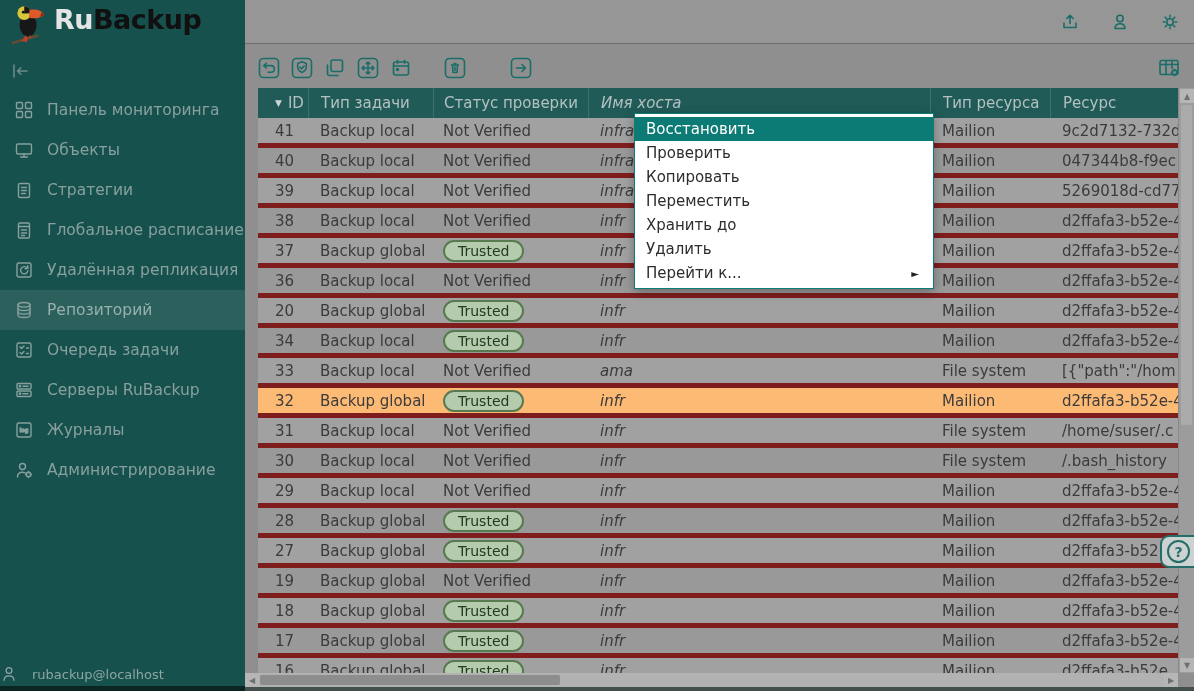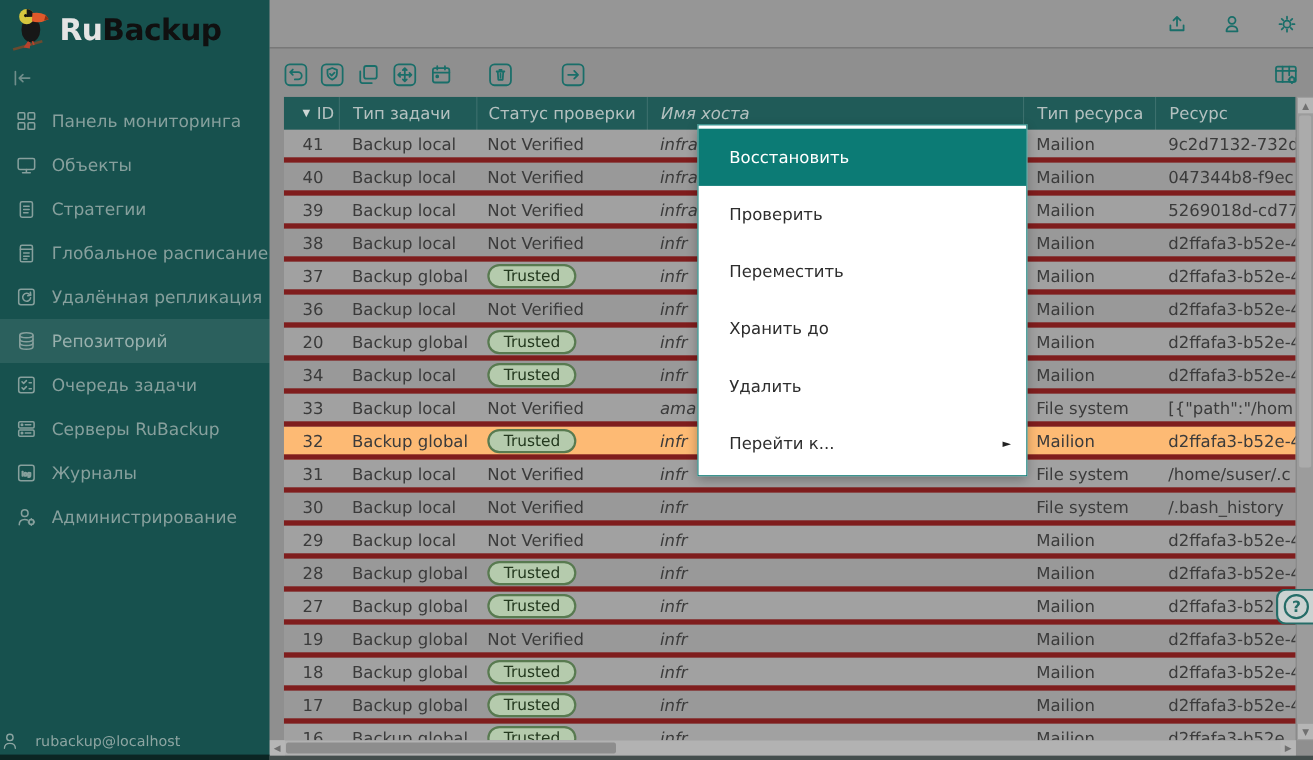--- a/index.html
+++ b/index.html
@@ -2,21 +2,21 @@
 <html><head>
 <meta charset="utf-8">
 <style>
   html,body{margin:0;padding:0;background:#555;}
   *{box-sizing:border-box;}
   .screen{position:relative;width:1194px;height:691px;overflow:hidden;
     font-family:"DejaVu Sans","Liberation Sans",sans-serif;background:#8f8f8f;}
 
   
   .sidebar{position:absolute;left:0;top:0;width:245px;height:691px;background:#17514e;z-index:20;}
-  .logo{display:flex;align-items:center;gap:6px;padding:4px 0 0 10px;height:50px;}
+  .logo{display:flex;align-items:flex-start;gap:6px;padding:4px 0 0 10px;height:50px;}
   .brand{font-size:27px;font-weight:700;letter-spacing:-0.5px;}
   .brand .p1{color:#e4e4e4;}
   .brand .p2{color:#101010;}
   .collapse{margin:10px 0 6px 8px;width:26px;height:22px;display:flex;align-items:center;justify-content:center;cursor:pointer;}
   .nav{margin-top:8px;}
   .nav-item{display:flex;align-items:center;gap:13px;height:40px;padding-left:14px;
     color:#87a09d;font-size:15.5px;cursor:pointer;white-space:nowrap;}
   .nav-item.selected{background:rgba(255,255,255,0.09);color:#99b0ad;}
   .nav-item svg{flex:0 0 auto;}
   .side-user{position:absolute;left:0;bottom:8px;width:100%;display:flex;align-items:center;gap:14px;
@@ -60,21 +60,21 @@
     display:flex;align-items:center;justify-content:center;cursor:pointer;}
   .hscroll{position:absolute;left:245px;top:673px;width:933px;height:14px;background:#b2b2b2;z-index:8;}
   .hthumb{position:absolute;left:15px;top:2px;width:300px;height:10px;background:#8d8d8d;border-radius:2px;}
 
   .bottom-strip-side{position:absolute;left:0;top:686px;width:245px;height:5px;background:#0b2523;z-index:30;}
   .bottom-strip-main{position:absolute;left:245px;top:687px;width:949px;height:4px;background:#444e4d;z-index:30;}
 
   
   .cmenu{position:absolute;left:634px;top:113px;width:300px;background:#ffffff;
     border:1px solid #0c7b75;box-shadow:0 3px 10px rgba(0,0,0,0.3);padding:3px 0;z-index:60;}
-  .mitem{height:52px;display:flex;align-items:center;padding:0 14px 0 28px;
+  .mitem{height:24px;display:flex;align-items:center;padding:0 14px 0 11px;
     font-size:15px;color:#2d2d2d;cursor:pointer;}
   .mitem.active{background:#0c7b75;color:#ffffff;}
   .subarrow{margin-left:auto;font-size:10px;color:#222;}
 
   
   .help-tab{position:absolute;left:1160px;top:535px;width:40px;height:33px;background:#cbd2d1;
     border:2px solid #256d68;border-right:none;border-radius:9px 0 0 9px;display:flex;align-items:center;
     padding-left:5px;z-index:40;cursor:pointer;}
   .help-circle{width:23px;height:23px;border:2px solid #256d68;border-radius:50%;color:#256d68;
     font-size:14px;font-weight:700;display:flex;align-items:center;justify-content:center;}
@@ -488,20 +488,23 @@
   <div class="bottom-strip-main"></div>
 
   <div class="cmenu">
       <div class="mitem active">
         <span>Восстановить</span>
       </div>
       <div class="mitem">
         <span>Проверить</span>
       </div>
       <div class="mitem">
+        <span>Копировать</span>
+      </div>
+      <div class="mitem">
         <span>Переместить</span>
       </div>
       <div class="mitem">
         <span>Хранить до</span>
       </div>
       <div class="mitem">
         <span>Удалить</span>
       </div>
       <div class="mitem">
         <span>Перейти к...</span>

